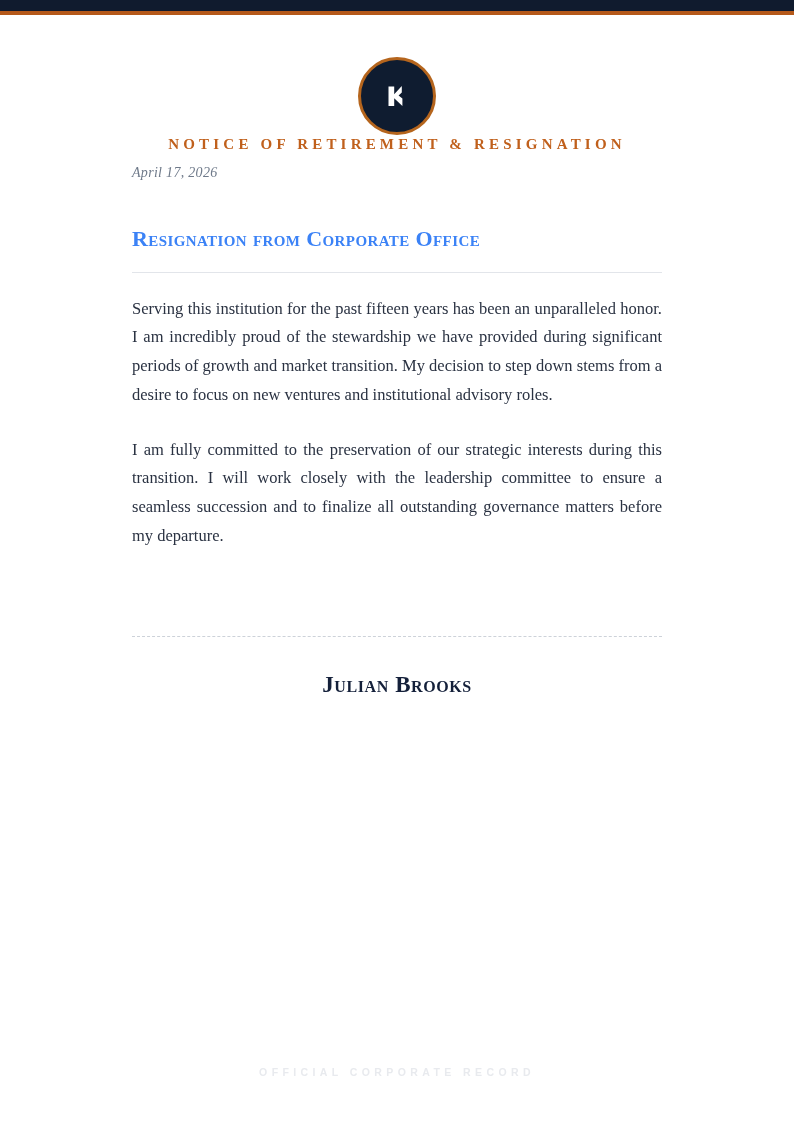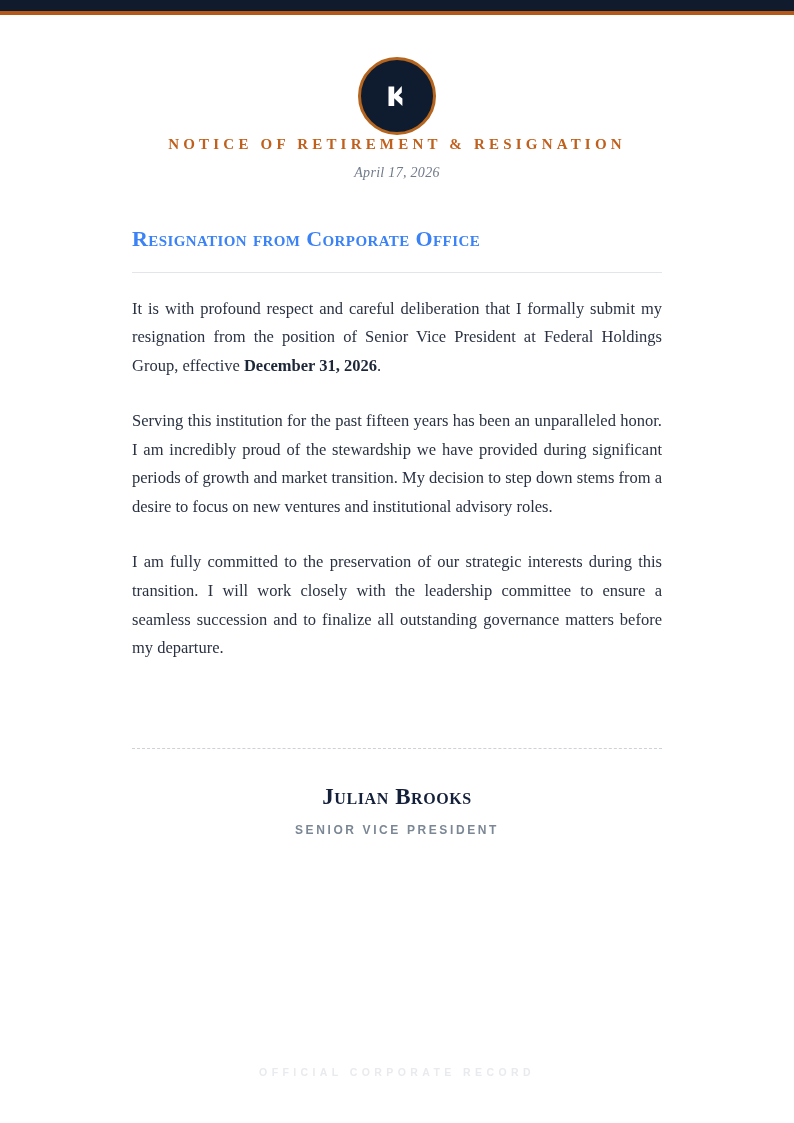--- a/index.html
+++ b/index.html
@@ -63,21 +63,21 @@
     color: #c0601c;
     font-family: "Liberation Serif", "DejaVu Serif", serif;
     font-size: 15px;
     font-weight: 700;
     letter-spacing: 4.2px;
     text-transform: uppercase;
     line-height: 1.2;
   }
   .doc-date {
     margin-top: 12px;
-    text-align: center;
+    text-align: left;
     color: #6f7a8a;
     font-family: "Liberation Serif", "DejaVu Serif", serif;
     font-size: 14px;
     font-style: italic;
     letter-spacing: 0.3px;
   }
 
   
   .section-title {
     margin-top: 44px;
@@ -182,32 +182,28 @@
   </div>
 
   <div class="eyebrow">Notice of Retirement &amp; Resignation</div>
   <div class="doc-date">April 17, 2026</div>
 
   <div class="section-title">Resignation from Corporate Office</div>
   <div class="title-rule"></div>
 
   <div class="body-block">
     <p class="para">
-      <span>It is with profound respect and careful deliberation that I formally submit my resignation from the position of Senior Vice President at Federal Holdings Group, effective </span><b>December 31, 2026</b><span>.</span>
-    </p>
-    <p class="para">
       <span>Serving this institution for the past fifteen years has been an unparalleled honor. I am incredibly proud of the stewardship we have provided during significant periods of growth and market transition. My decision to step down stems from a desire to focus on new ventures and institutional advisory roles.</span>
     </p>
     <p class="para">
       <span>I am fully committed to the preservation of our strategic interests during this transition. I will work closely with the leadership committee to ensure a seamless succession and to finalize all outstanding governance matters before my departure.</span>
     </p>
   </div>
 
   <hr class="sig-divider">
 
   <div class="sig-block">
     <div class="sig-name">Julian Brooks</div>
-    <div class="sig-title">Senior Vice President</div>
   </div>
 
 </div>
 
 <div class="footer">Official Corporate Record</div>
 
 </body></html>

